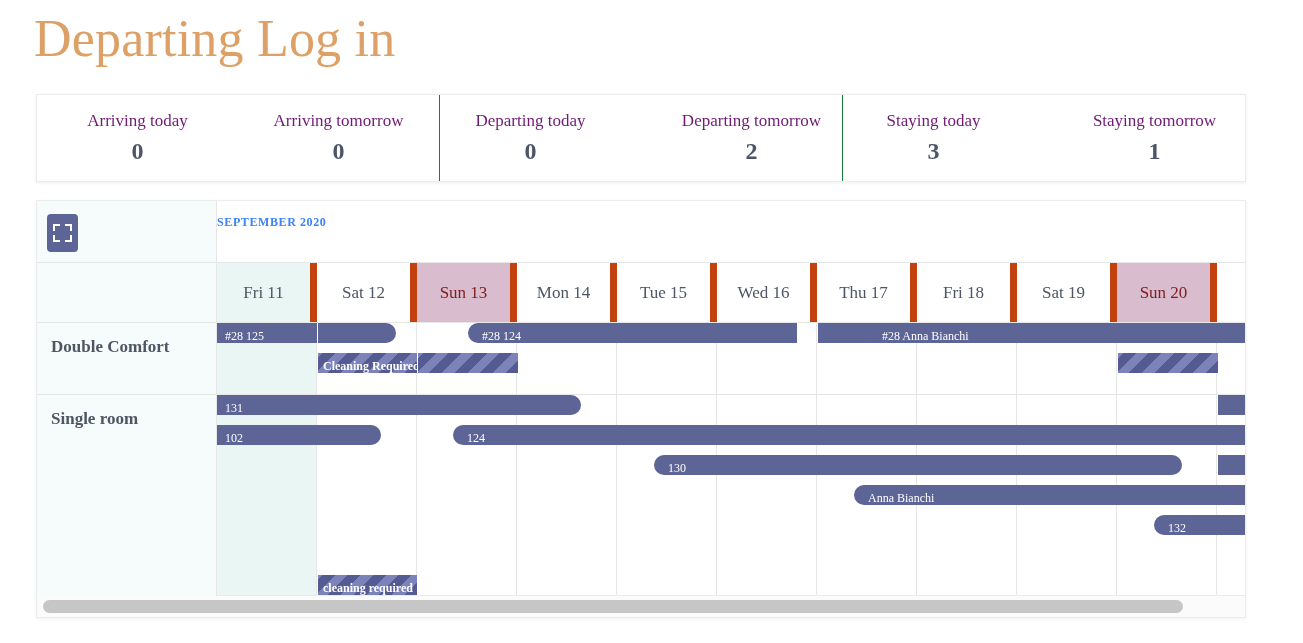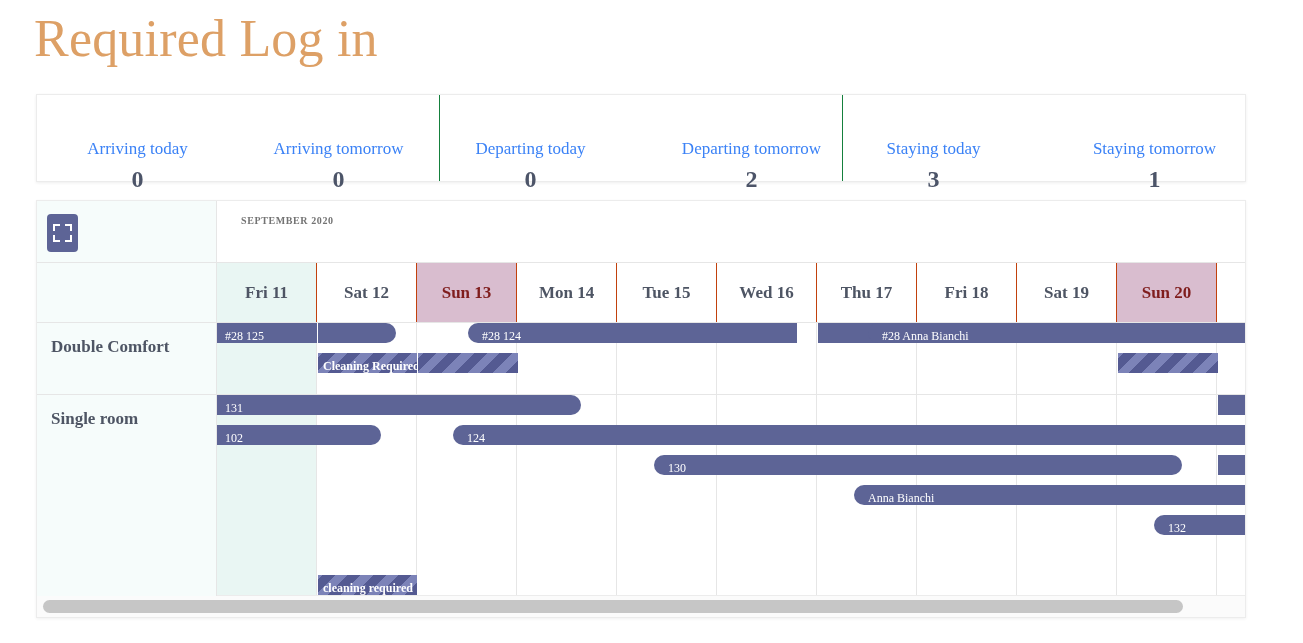--- a/index.html
+++ b/index.html
@@ -51,24 +51,23 @@
   .stats-group + .stats-group { border-left: 1px solid #15803d; gap: 40px; }
   .stat {
     flex: 1 1 0;
     display: flex;
     flex-direction: column;
     align-items: center;
     padding-top: 14px;
   }
   .stat-label {
     font-size: 17px;
-    color: #3b82f6;
+    color: #701a75;
     line-height: 24px;
     white-space: nowrap;
-    margin-top: 28px;
   }
   .stat-value {
     font-size: 24px;
     font-weight: bold;
     color: #4c5468;
     line-height: 32px;
     margin-top: 2px;
   }
 
   
@@ -144,41 +143,41 @@
   }
 
   .month-row {
     height: 62px;
     border-bottom: 1px solid #e6e6e6;
     position: relative;
     background: #ffffff;
   }
   .month-label {
     position: absolute;
-    left: 24px; top: 14px;
-    font-size: 10px;
+    left: 0; top: 14px;
+    font-size: 12px;
     font-weight: bold;
-    color: #737373;
+    color: #3b82f6;
     letter-spacing: 0.6px;
   }
 
   .days-row {
     height: 60px;
     display: flex;
     border-bottom: 1px solid #e6e6e6;
   }
   .day-cell {
     width: 100px;
     flex: 0 0 100px;
-    border-right: 1px solid #c2410c;
+    border-right: 7px solid #c2410c;
     display: flex;
     align-items: center;
     justify-content: center;
     font-size: 17px;
-    font-weight: bold;
+    font-weight: normal;
     color: #4e5564;
     background: #ffffff;
     white-space: nowrap;
   }
   .day-cell.today { background: #e9f6f3; }
   .day-cell.sunday { background: #d9bdcf; color: #7f1d1d; }
 
   
   .room-block {
     position: relative;
@@ -245,21 +244,21 @@
     background: #c6c6c6;
     border-radius: 7px;
     cursor: pointer;
   }
 </style>
 </head>
 <body>
 
 <div id="page">
 
-  <div class="page-title">Required Log in</div>
+  <div class="page-title">Departing Log in</div>
 
   <div class="stats-card" id="stats-card">
       <div class="stats-group">
         <div class="stat">
           <div class="stat-label">Arriving today</div>
           <div class="stat-value">0</div>
         </div>
         <div class="stat">
           <div class="stat-label">Arriving tomorrow</div>
           <div class="stat-value">0</div>

